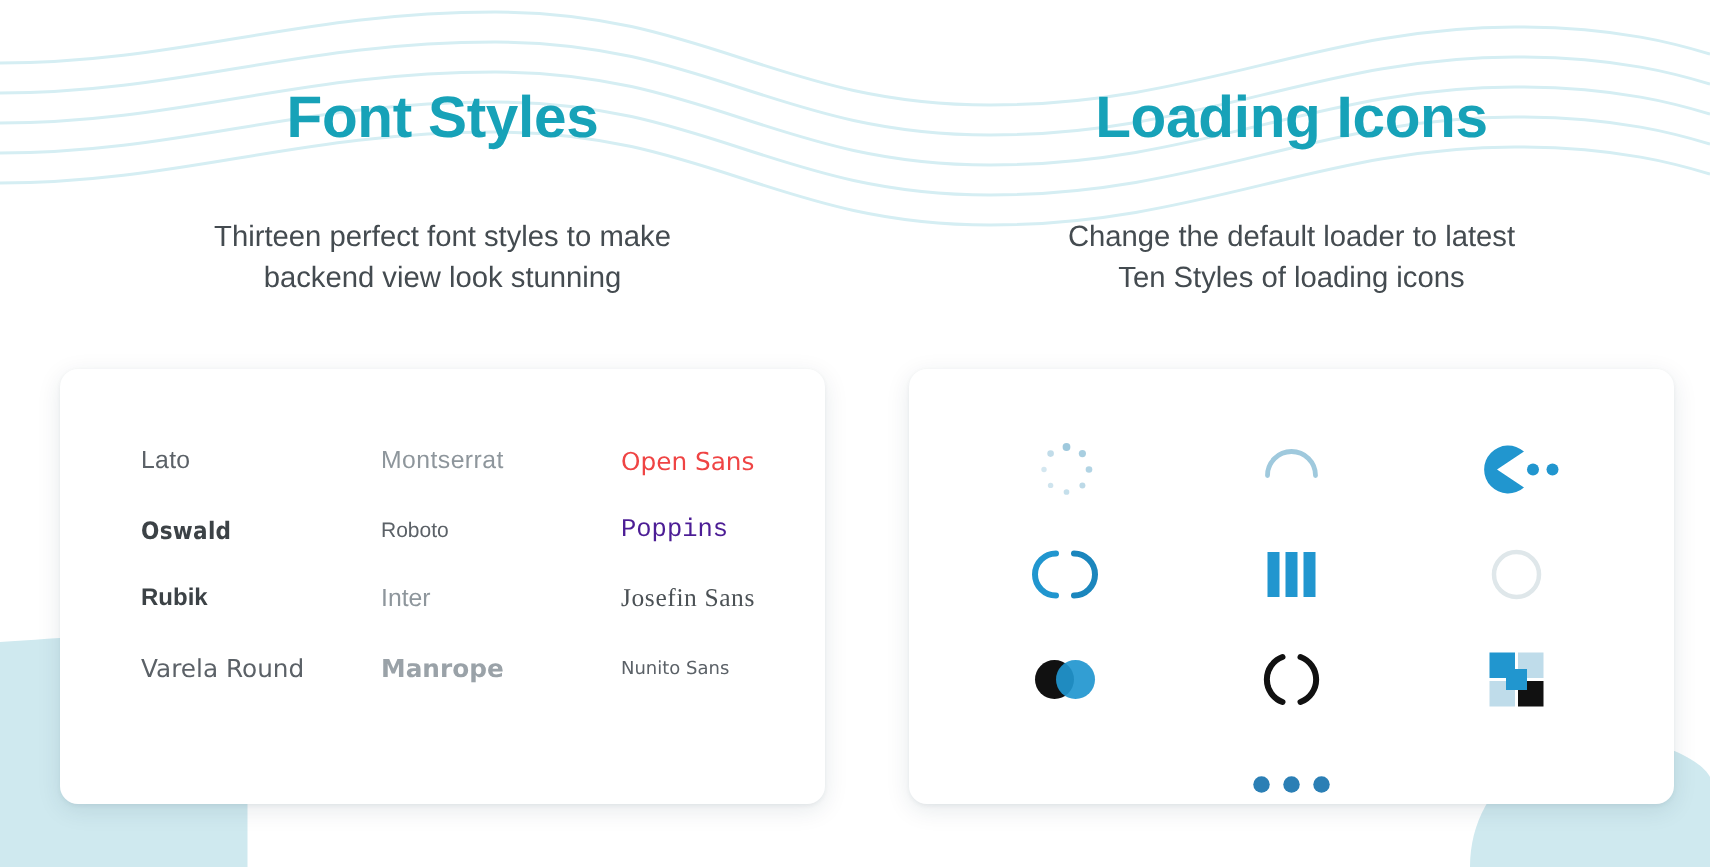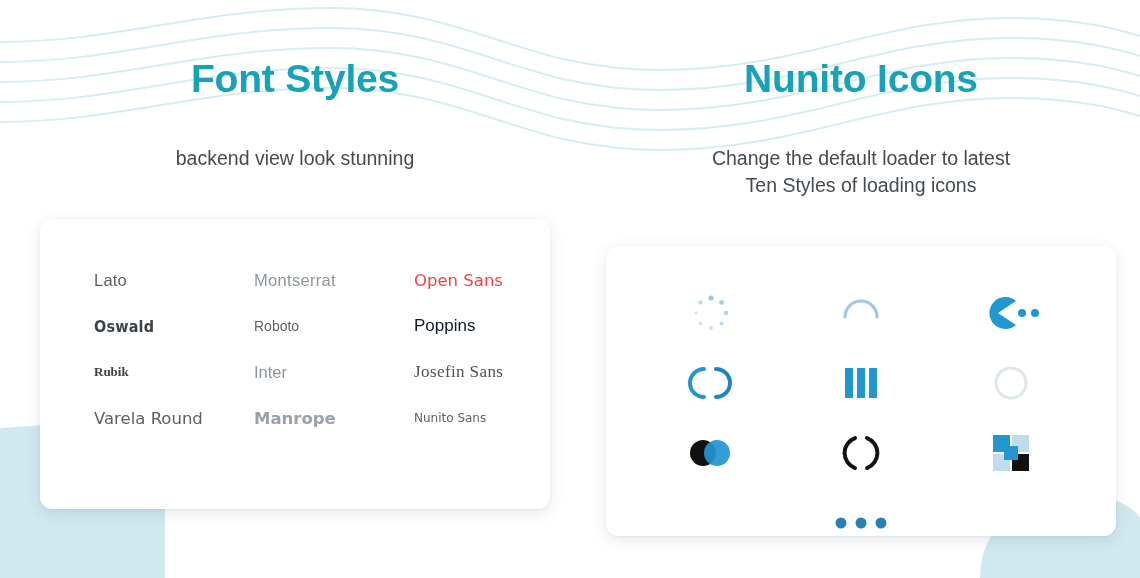--- a/index.html
+++ b/index.html
@@ -85,26 +85,26 @@
     grid-auto-rows: 46px;
     align-items: center;
   }
   .font-item {
     font-size: 16.5px;
     color: #5b6167;
     white-space: nowrap;
   }
   .f-lato        { font-family: "Liberation Sans", sans-serif; letter-spacing: .2px; }
   .f-oswald      { font-family: "DejaVu Sans Condensed","Liberation Sans", sans-serif; font-weight: bold; letter-spacing: .2px; color:#3c4246; font-size:16px;}
-  .f-poppins     { font-family: Liberation Sans, sans-serif; font-size: 17px; color:#0f172a;}
+  .f-poppins     { font-family: Liberation Mono, monospace; font-size: 17px; color:#4c1d95;}
   .f-josefin     { font-family: "Liberation Serif", serif; font-size: 17px; letter-spacing:.4px; color:#4b5155;}
   .f-nunito      { font-family: "DejaVu Sans", sans-serif; font-size: 12px; color:#5b6167;}
   .f-montserrat  { font-family: "Liberation Sans", sans-serif; font-size: 16.5px; letter-spacing:.3px; color:#8e969c;}
   .f-raleway     { font-family: "DejaVu Sans", sans-serif; font-size: 16.5px; color:#9aa2a8; letter-spacing:.2px;}
-  .f-rubik       { font-family: Liberation Serif, serif; font-weight: bold; font-size: 13px; color:#3c4246;}
+  .f-rubik       { font-family: Liberation Sans, sans-serif; font-weight: bold; font-size: 16px; color:#3c4246;}
   .f-varela      { font-family: "DejaVu Sans", sans-serif; font-size: 16.5px; color:#5b6167;}
   .f-opensans    { font-family: "DejaVu Sans", sans-serif; font-size: 16.5px; color:#ef4444;}
   .f-roboto      { font-family: "Liberation Sans", sans-serif; font-size: 14px; color:#5b6167;}
   .f-inter       { font-family: "Liberation Sans", sans-serif; font-size: 16.5px; color:#8e969c;}
   .f-manrope     { font-family: "DejaVu Sans", sans-serif; font-size: 16.5px; color:#9aa2a8;font-weight:bold;}
 
   
   .loader-grid {
     display: grid;
     grid-template-columns: repeat(3, 1fr);
@@ -138,20 +138,21 @@
 <svg id="bg-bottom-shapes" viewBox="0 0 1140 220" preserveAspectRatio="none">
   <path d="M0,70 C40,68 90,62 130,62 C160,62 165,90 165,120 L165,220 L0,220 Z" fill="#cfe9ef"></path>
   <path d="M980,220 C980,170 1020,135 1075,135 C1110,135 1135,150 1140,160 L1140,220 Z" fill="#cfe9ef"></path>
 </svg>
 
 <div class="columns">
 
   <section class="column">
     <h1 class="col-title">Font Styles</h1>
     <p class="col-subtitle">
+      <span>Thirteen perfect font styles to make</span>
       <span class="line2">backend view look stunning</span>
     </p>
 
     <div class="card fonts">
       <div class="font-grid">
         <span class="font-item f-lato">Lato</span>
         <span class="font-item f-montserrat">Montserrat</span>
         <span class="font-item f-opensans">Open Sans</span>
 
         <span class="font-item f-oswald">Oswald</span>
@@ -166,21 +167,21 @@
         <span class="font-item f-manrope">Manrope</span>
 
         <span class="font-item f-nunito">Nunito Sans</span>
         <span></span>
         <span></span>
       </div>
     </div>
   </section>
 
   <section class="column">
-    <h1 class="col-title">Nunito Icons</h1>
+    <h1 class="col-title">Loading Icons</h1>
     <p class="col-subtitle">
       <span>Change the default loader to latest</span>
       <span class="line2">Ten Styles of loading icons</span>
     </p>
 
     <div class="card icons">
       <div class="loader-grid">
 
         <div class="loader-cell">
           <svg width="42" height="42" viewBox="0 0 42 42">

